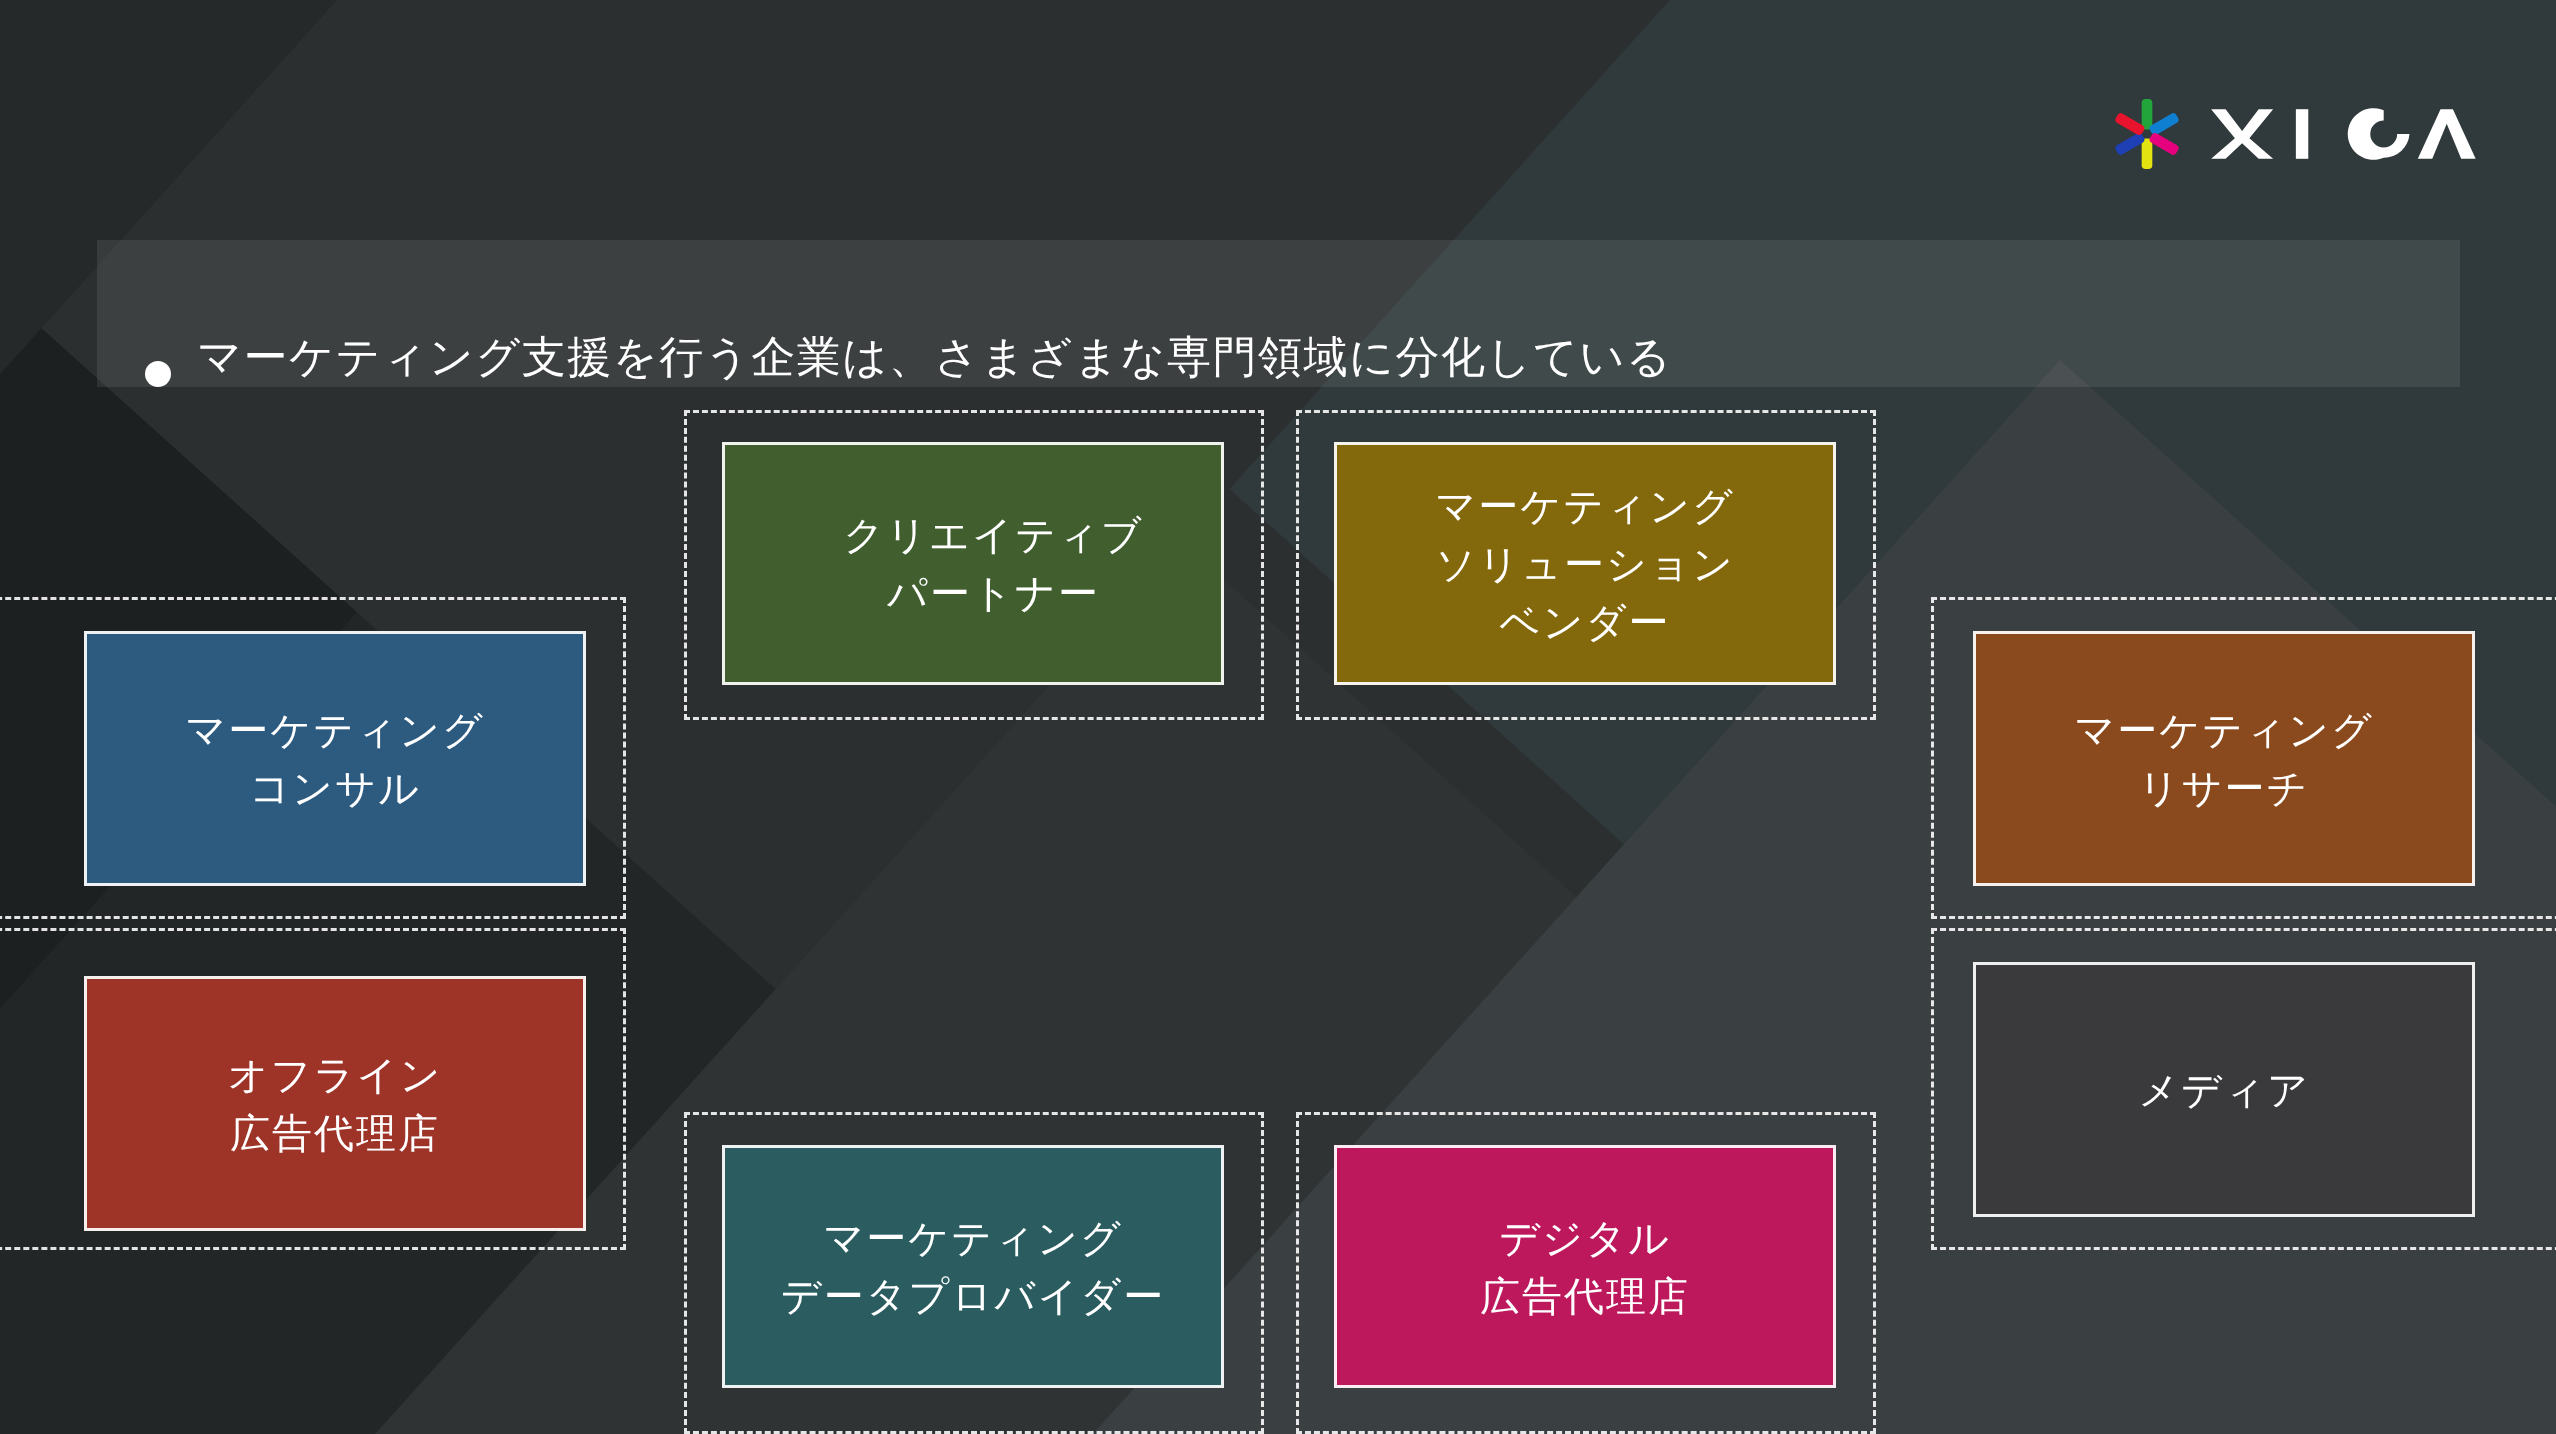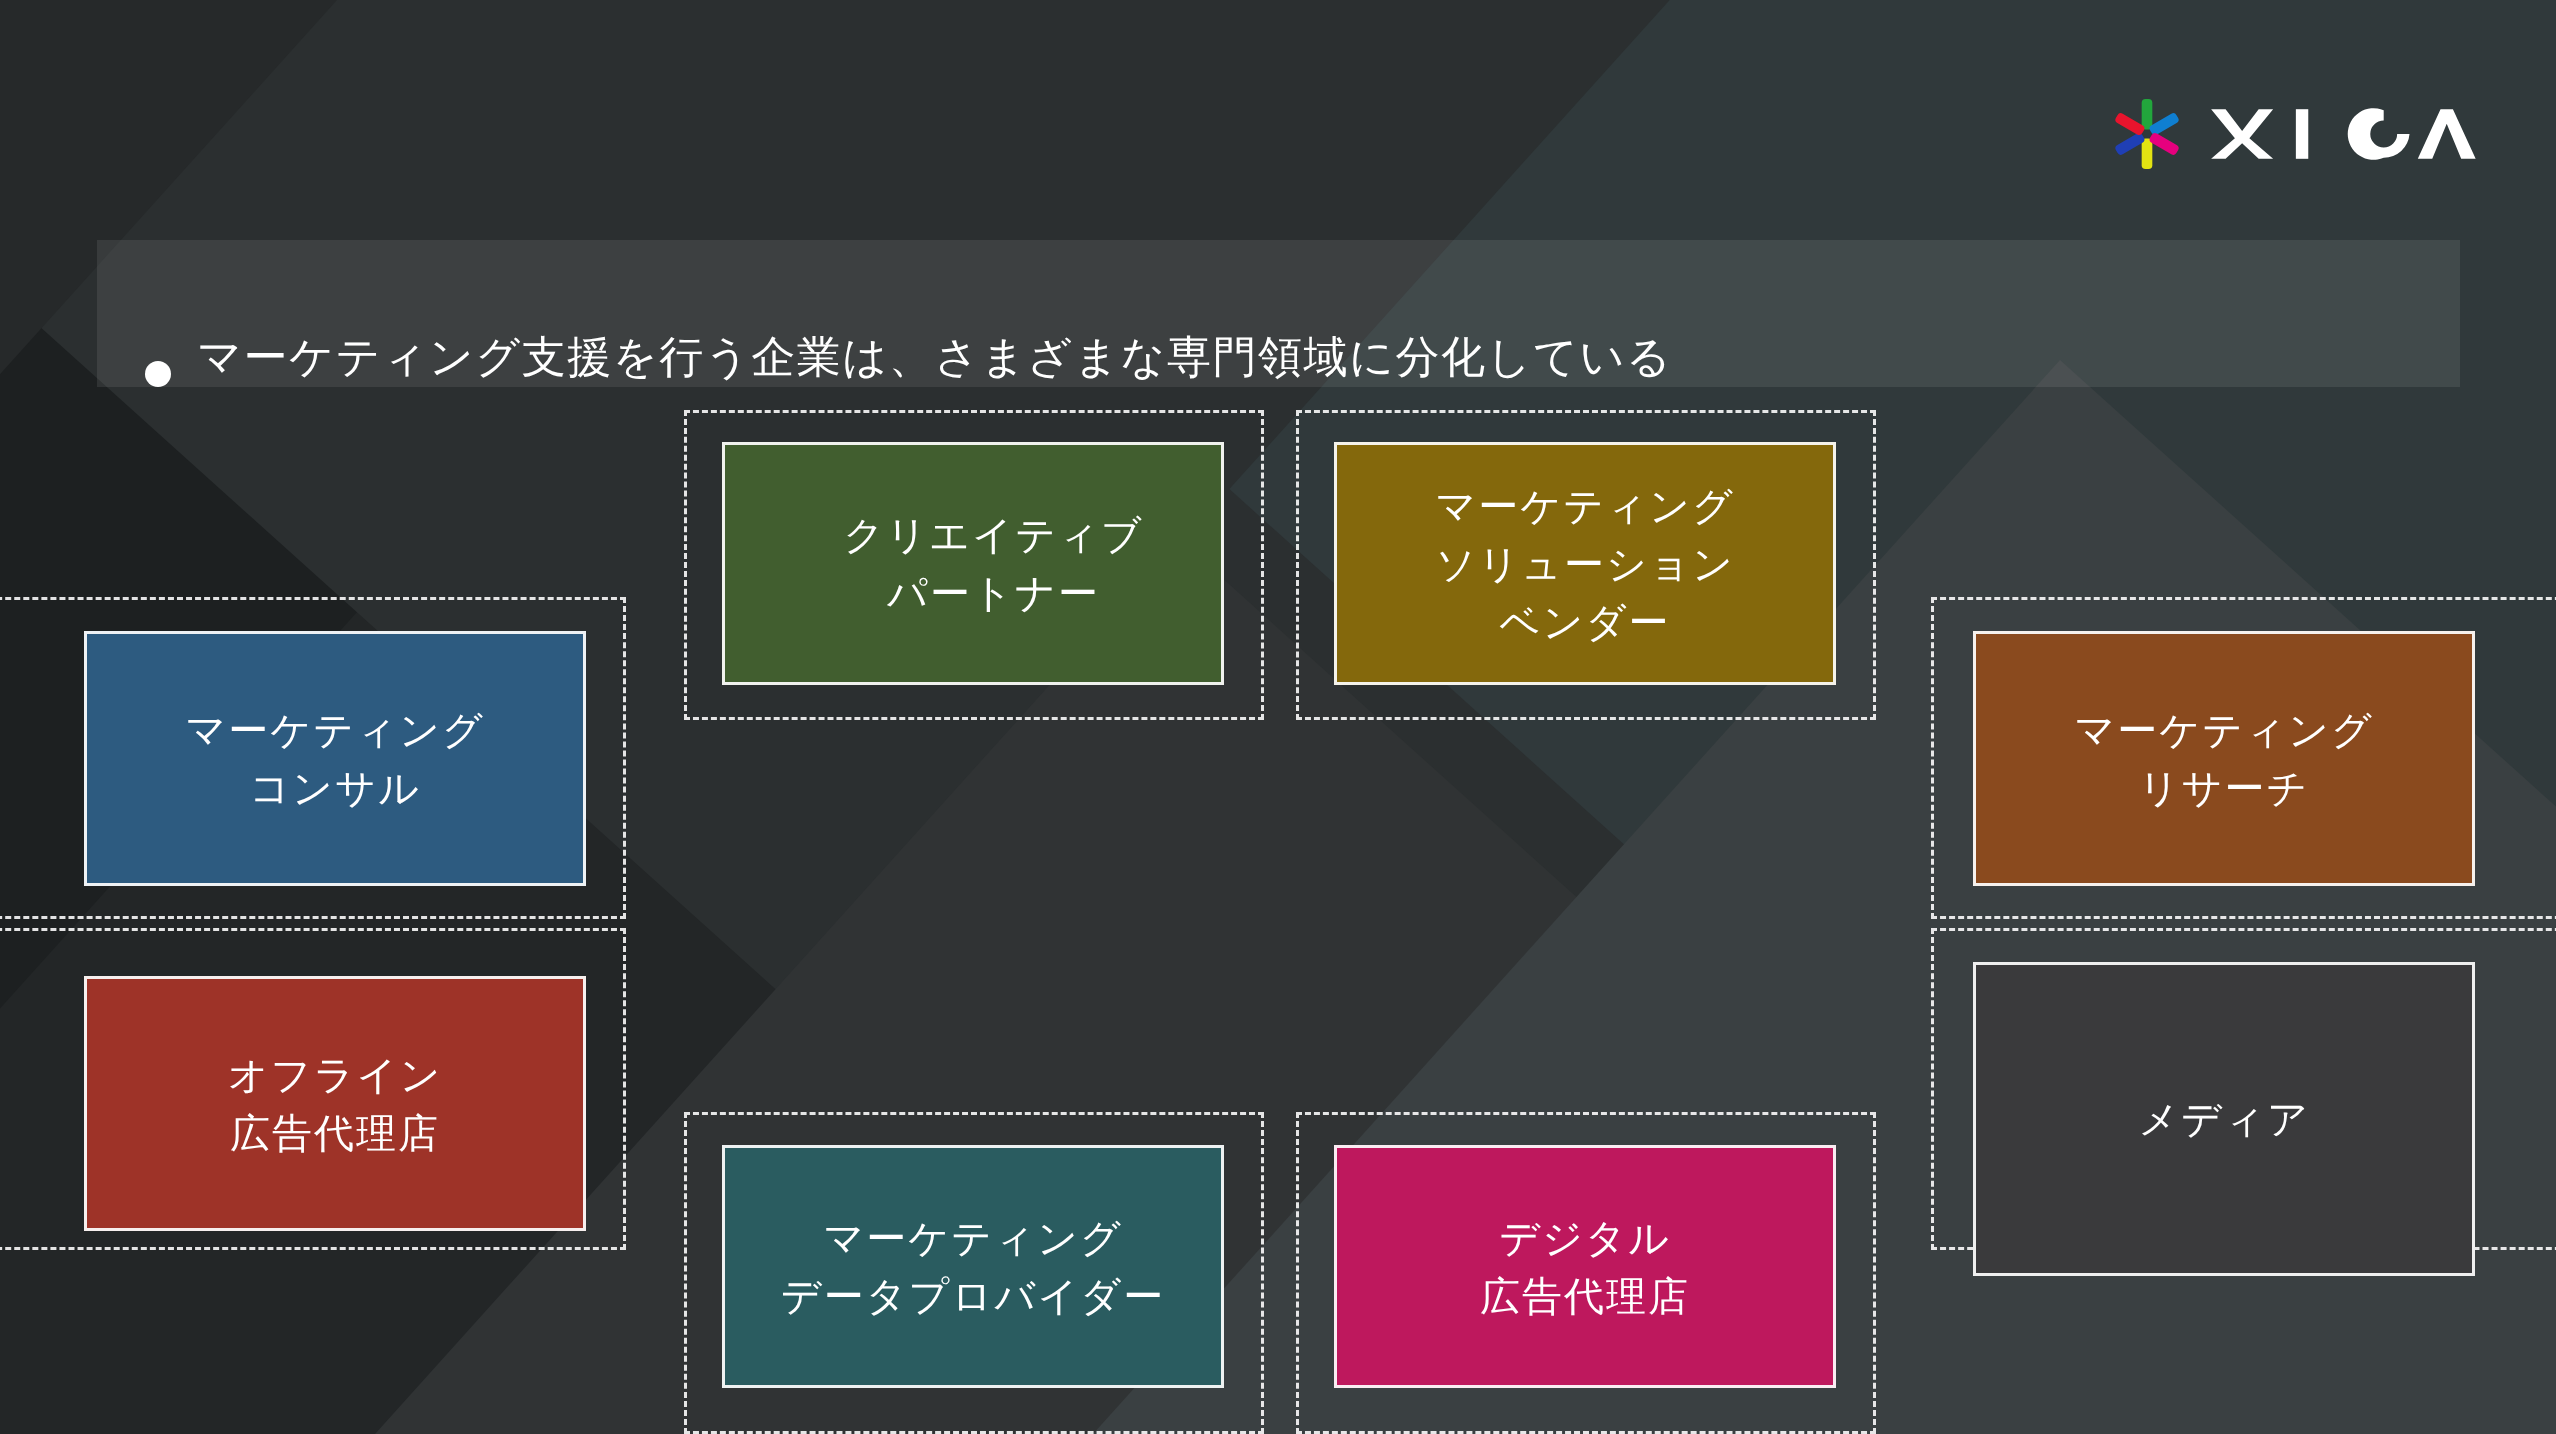--- a/index.html
+++ b/index.html
@@ -219,18 +219,18 @@
       <div class="card" style="left: 1334px; top: 1145px; width: 502px; height: 243px; background: #be185d;">
         <div class="card-label">デジタル
 広告代理店</div>
       </div>
       <div class="group" style="left: 1931px; top: 597px; width: 666px; height: 322px;"></div>
       <div class="card" style="left: 1973px; top: 631px; width: 502px; height: 255px; background: rgb(138, 74, 30);">
         <div class="card-label">マーケティング
 リサーチ</div>
       </div>
       <div class="group" style="left: 1931px; top: 928px; width: 666px; height: 322px;"></div>
-      <div class="card" style="left: 1973px; top: 962px; width: 502px; height: 314px; background: rgb(58, 58, 60);">
+      <div class="card" style="left: 1973px; top: 962px; width: 502px; height: 255px; background: rgb(58, 58, 60);">
         <div class="card-label">メディア</div>
       </div>
     </div>
 
 </div>
 
 </body></html>

